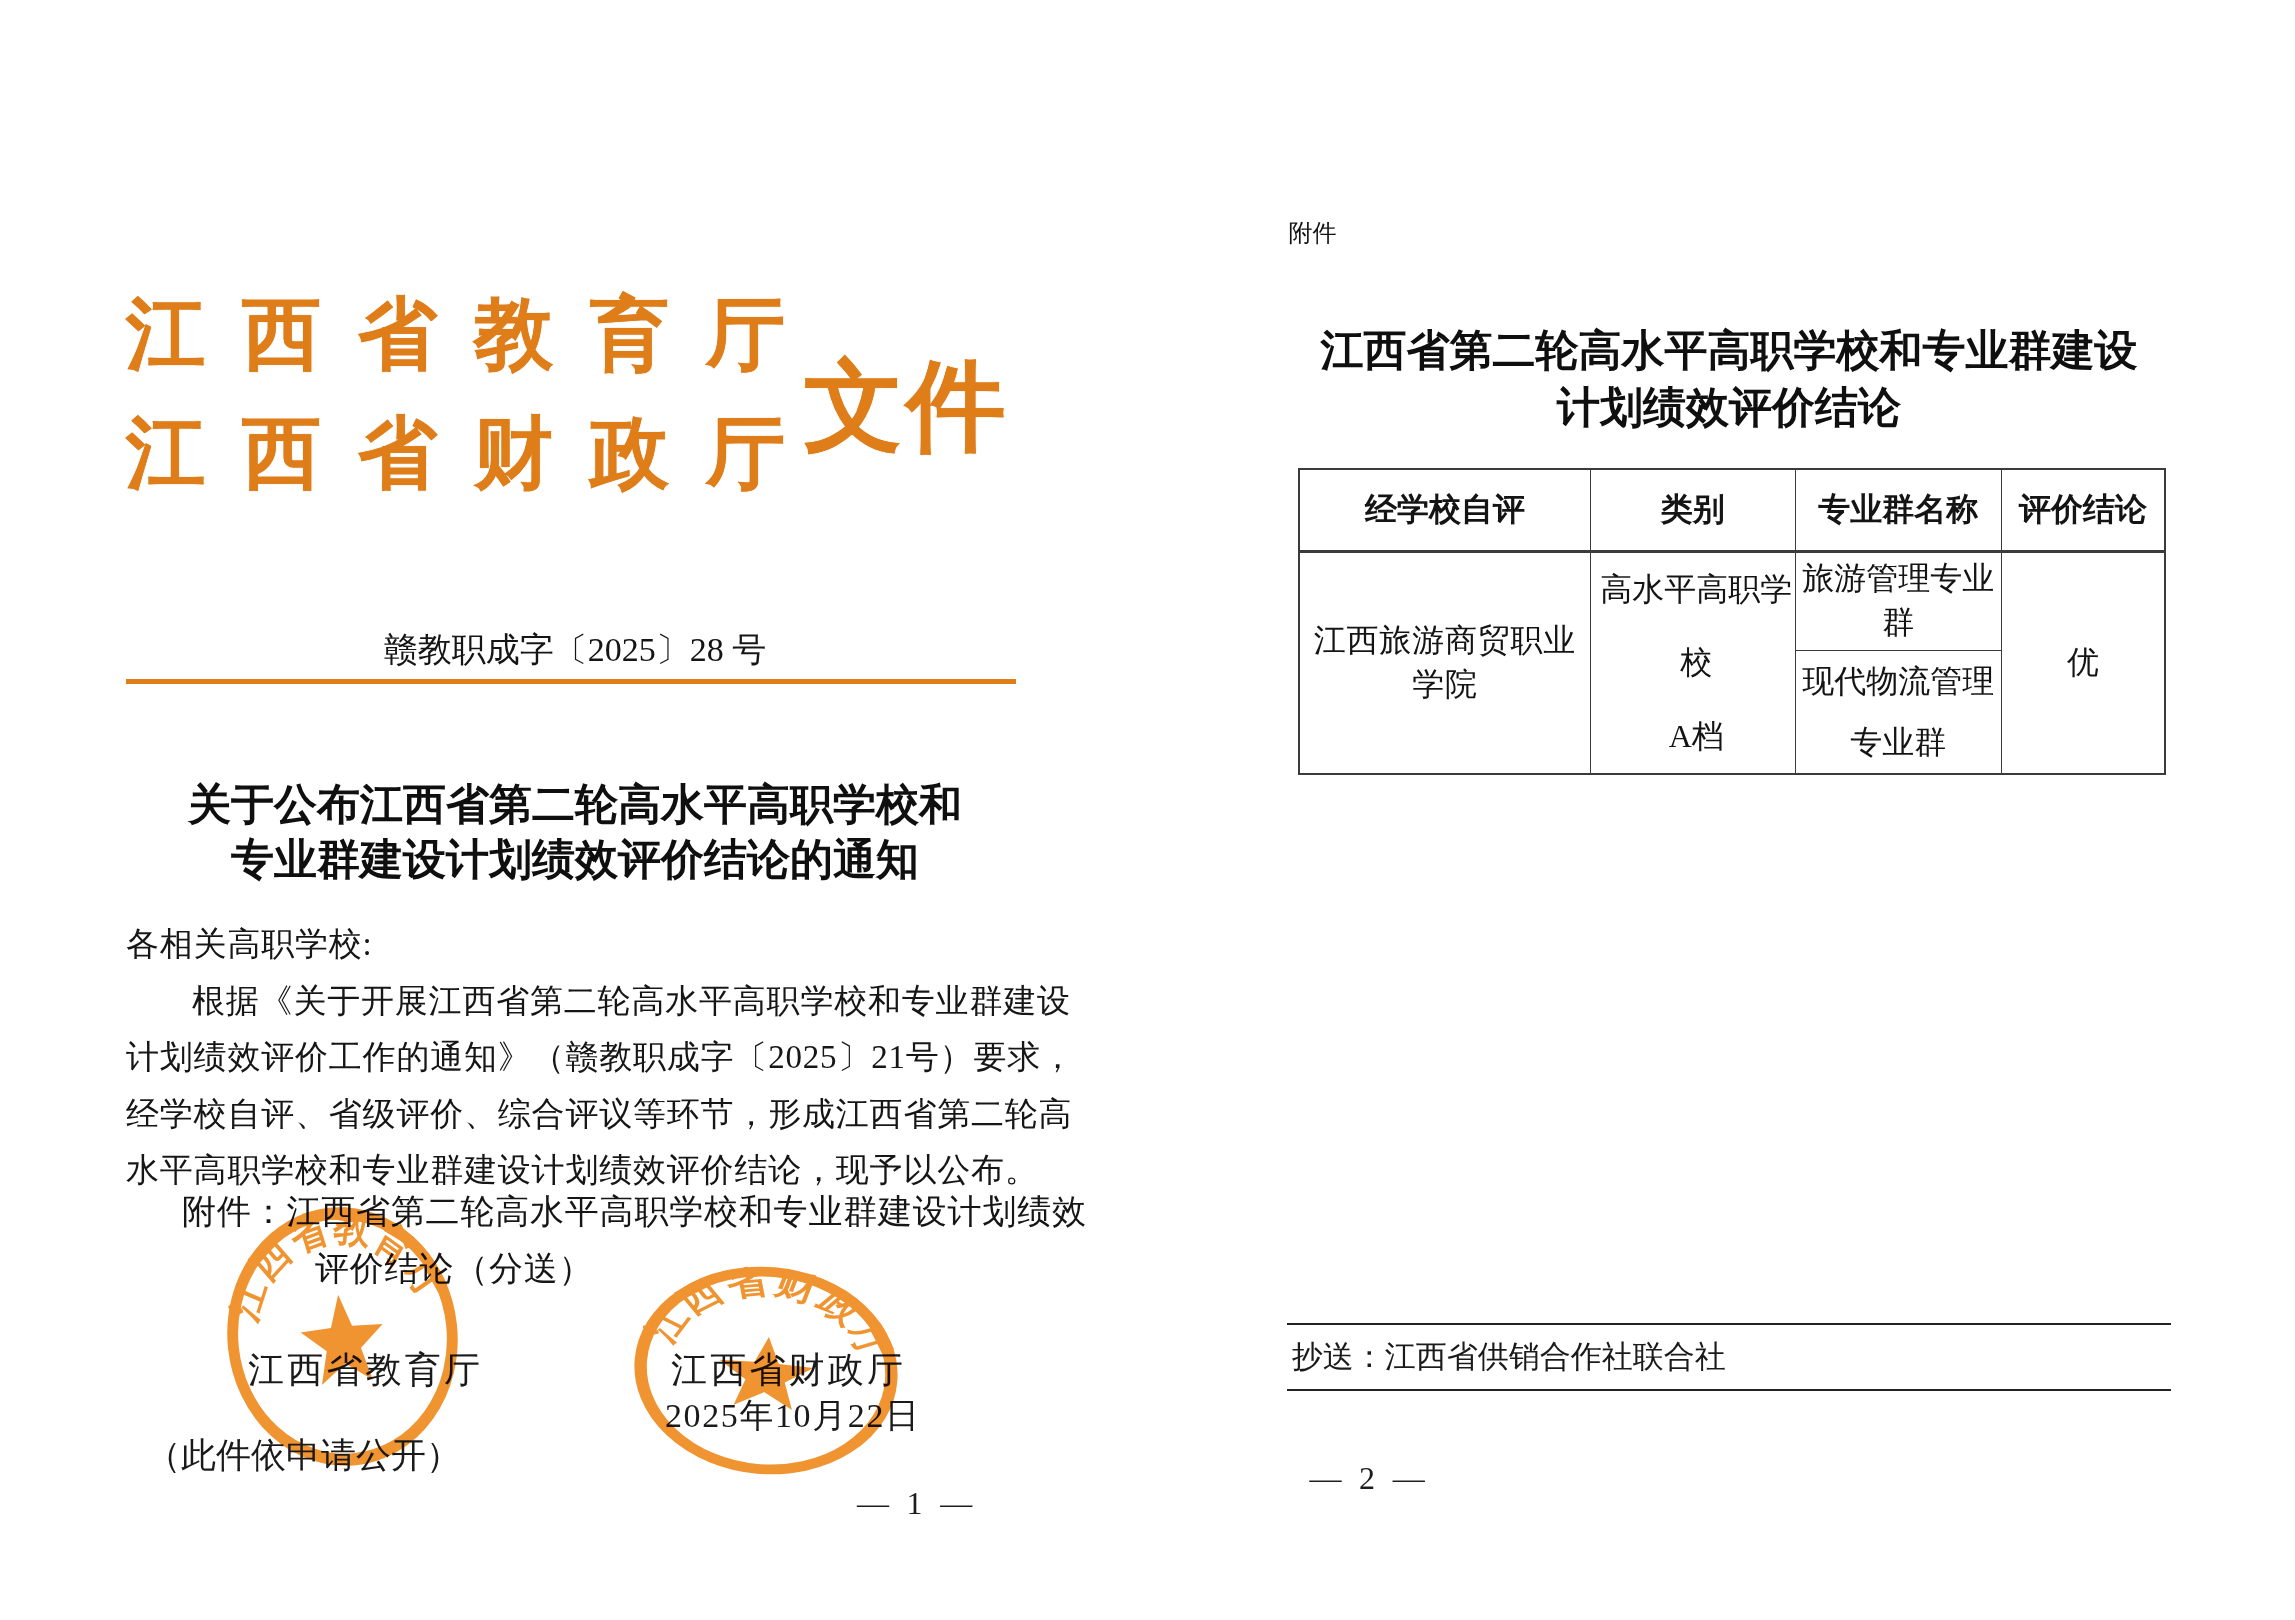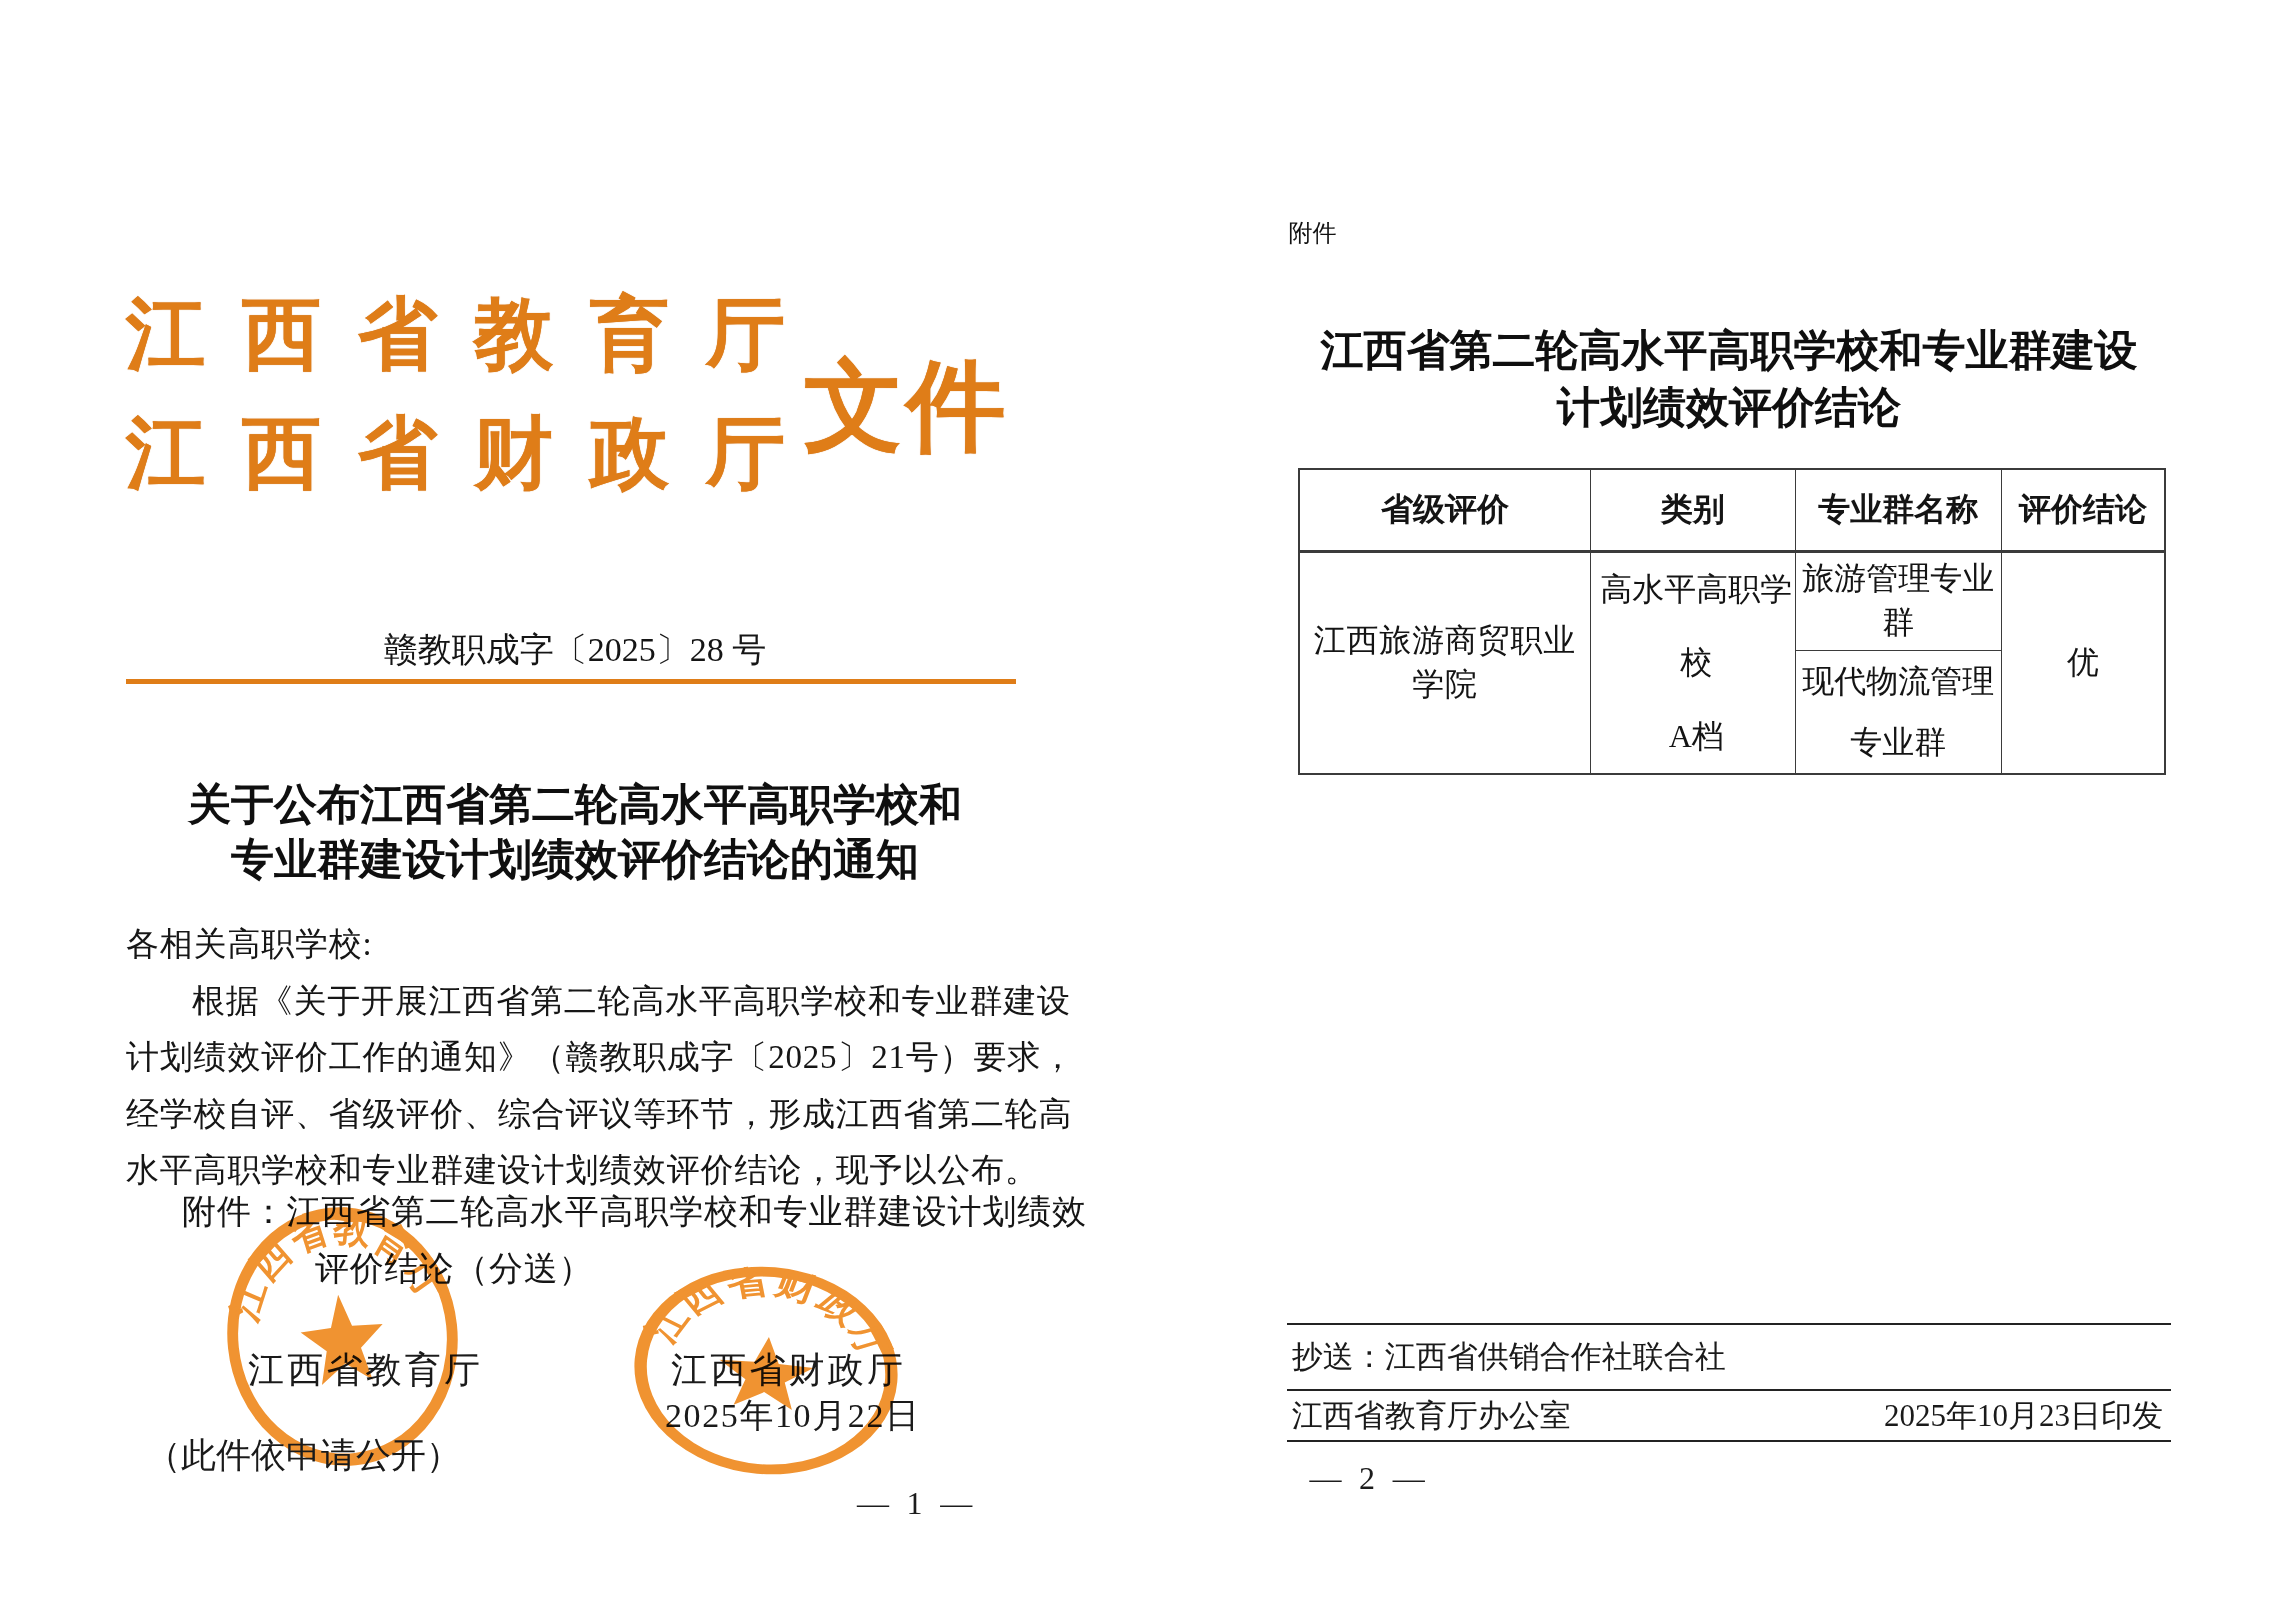--- a/index.html
+++ b/index.html
@@ -227,21 +227,21 @@
 
     <table class="eval">
       <colgroup>
         <col style="width:291px;">
           <col style="width:205px;">
           <col style="width:206px;">
           <col style="width:164px;">
       </colgroup>
       <tbody>
           <tr class="hdr">
-        <th>省级评价</th>
+        <th>经学校自评</th>
         <th>类别</th>
         <th>专业群名称</th>
         <th>评价结论</th>
       </tr>
       <tr>
         <td rowspan="2" class="cell-school">江西旅游商贸职业学院</td>
         <td rowspan="2" class="cell-category">
           <span>高水平高职学校</span><br>
           <span>A档</span>
         </td>
@@ -252,23 +252,19 @@
         <td class="cell-group2">
           <span>现代物流管理</span><br>
           <span>专业群</span>
         </td>
       </tr>
     </tbody>
       </table>
 
     <div class="colophon">
       <div class="row1">抄送：江西省供销合作社联合社</div>
-      <div class="row2">
-        <span>江西省教育厅办公室</span>
-        <span>2025年10月23日印发</span>
-      </div>
     </div>
 
     <div class="abs pagenum" style="left:22.5px; top:1460px;">— 2 —</div>
   </div>
 
 </div>
 
 
 </body></html>

